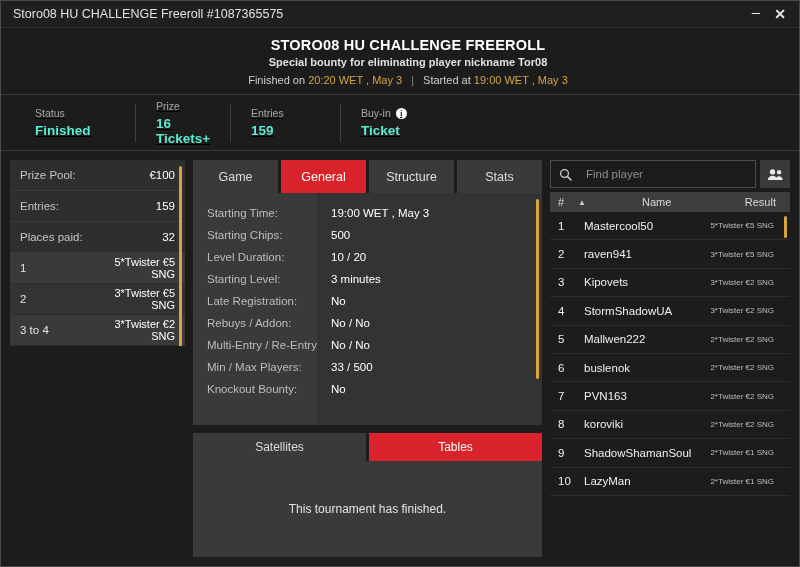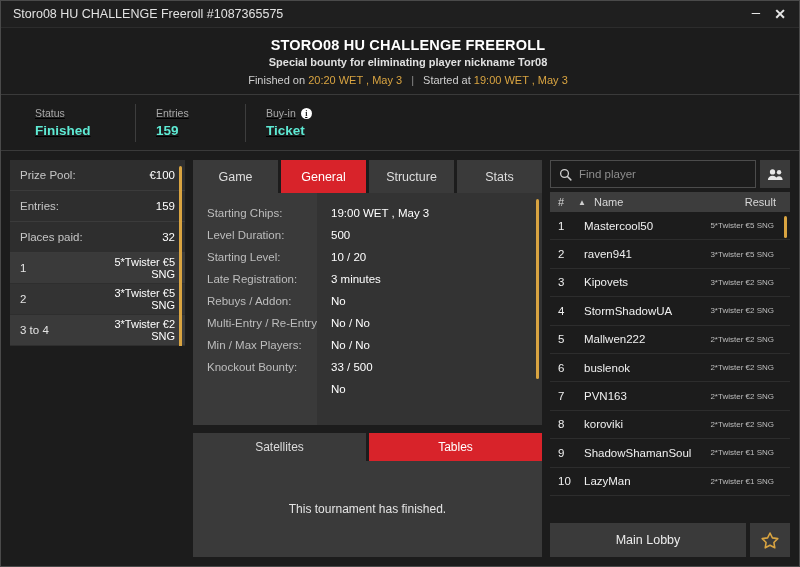--- a/index.html
+++ b/index.html
@@ -154,40 +154,40 @@
   .bpanel {
     flex: 0 0 96px; background: #3a3a3a;
     display: flex; align-items: center; justify-content: center;
     font-size: 12px; color: #e4e4e4;
   }
 
   
   .search-row { display: flex; gap: 4px; height: 28px; min-height: 28px; }
   .search-box {
     flex: 1; background: #1c1c1c; border: 1px solid #4c4c4c;
-    display: flex; align-items: center; padding: 0 8px; gap: 7px;
+    display: flex; align-items: center; padding: 0 8px; gap: 14px;
   }
   .search-input {
     flex: 1; background: transparent; border: none; outline: none;
     color: #dcdcdc; font-size: 11.5px;
     font-family: "Liberation Sans", sans-serif;
   }
   .search-input::placeholder { color: #8e8e8e; }
   .people-btn {
     width: 30px; background: #3a3a3a;
     display: flex; align-items: center; justify-content: center; cursor: pointer;
   }
   .list-head {
     height: 20px; min-height: 20px; background: #3d3d3d;
     display: flex; align-items: center; font-size: 11px; color: #d8d8d8;
     padding: 0 8px; margin-top: 4px;
   }
   .lh-num { width: 20px; }
   .lh-sort { width: 16px; color: #cfcfcf; font-size: 8px; }
-  .lh-name { flex: 1; }
+  .lh-name { flex: 1; margin-left: 48px; }
   .lh-res { text-align: center; padding-right: 6px; }
   .player-list {
     flex: 1; background: #1c1c1c; position: relative; overflow: hidden; min-height: 0;
   }
   .prow {
     height: 28.4px; display: flex; align-items: center;
     padding: 0 8px; border-bottom: 1px solid #2d2d2d;
   }
   .prow .pnum { width: 26px; font-size: 11.5px; color: #f0f0f0; }
   .prow .pname { flex: 1; font-size: 11.5px; color: #f0f0f0; }
@@ -226,20 +226,24 @@
       <span>Started at</span>
       <span class="gold">19:00 WET , May 3</span>
     </div>
   </div>
 
   <div class="status-strip">
     <div class="stat s-status">
       <div class="stat-label">Status</div>
       <div class="stat-value">Finished</div>
     </div>
+    <div class="stat s-prize">
+      <div class="stat-label">Prize</div>
+      <div class="stat-value">16 Tickets+</div>
+    </div>
     <div class="stat s-entries">
       <div class="stat-label">Entries</div>
       <div class="stat-value">159</div>
     </div>
     <div class="stat s-buyin">
       <div class="stat-label">
         <span>Buy-in</span>
         <span class="info-icon">i</span>
       </div>
       <div class="stat-value">Ticket</div>
@@ -291,20 +295,21 @@
     <div class="col-mid">
       <div class="tabs">
         <div class="tab">Game</div>
         <div class="tab active">General</div>
         <div class="tab">Structure</div>
         <div class="tab">Stats</div>
       </div>
 
       <div class="details">
         <div class="det-labels">
+          <div class="det-row">Starting Time:</div>
           <div class="det-row">Starting Chips:</div>
           <div class="det-row">Level Duration:</div>
           <div class="det-row">Starting Level:</div>
           <div class="det-row">Late Registration:</div>
           <div class="det-row">Rebuys / Addon:</div>
           <div class="det-row">Multi-Entry / Re-Entry:</div>
           <div class="det-row">Min / Max Players:</div>
           <div class="det-row">Knockout Bounty:</div>
         </div>
         <div class="det-values">
@@ -403,24 +408,16 @@
           <span class="pres">2*Twister €1 SNG</span>
         </div>
         <div class="prow">
           <span class="pnum">10</span>
           <span class="pname">LazyMan</span>
           <span class="pres">2*Twister €1 SNG</span>
         </div>
         <div class="vscroll-gold" style="top:4px; height:22px;"></div>
       </div>
 
-      <div class="lobby-row">
-        <div class="lobby-btn">Main Lobby</div>
-        <div class="star-btn">
-          <svg width="20" height="19" viewBox="0 0 24 23">
-            <path d="M12 2.4l2.9 5.9 6.5.95-4.7 4.6 1.1 6.5-5.8-3.05-5.8 3.05 1.1-6.5-4.7-4.6 6.5-.95z" fill="none" stroke="#d9a441" stroke-width="1.9" stroke-linejoin="round"></path>
-          </svg>
-        </div>
-      </div>
     </div>
 
   </div>
 </div>
 
 </body></html>

